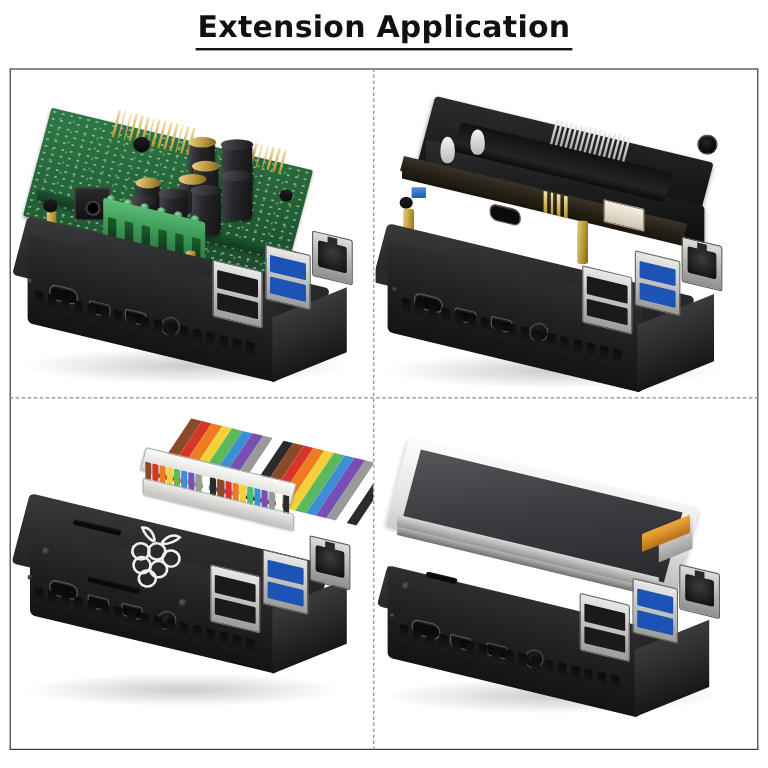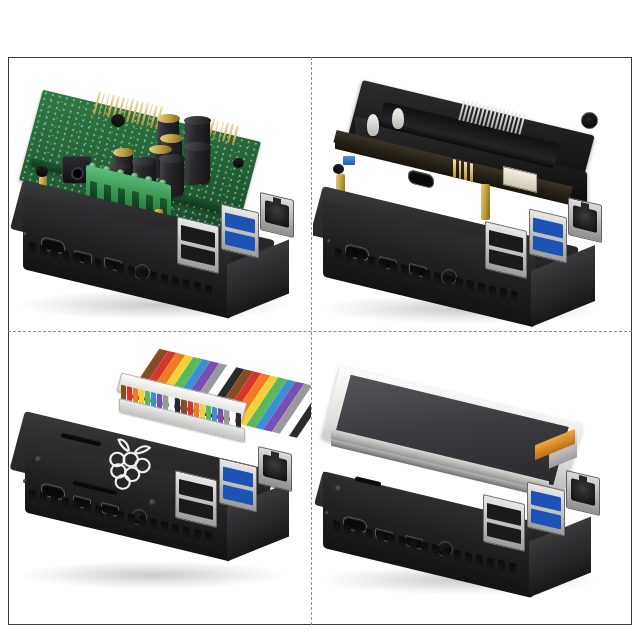--- a/index.html
+++ b/index.html
@@ -144,20 +144,23 @@
      background:linear-gradient(180deg,#f0a83c,#b9701a);}
 
   .shadow{position:absolute;border-radius:50%;
      background:radial-gradient(ellipse at 50% 50%,rgba(0,0,0,.20),rgba(0,0,0,0) 70%);}
 </style>
 </head>
 <body>
 
 <div class="page">
 
+  <div class="title-wrap">
+    <span class="title">Extension Application</span>
+  </div>
 
   <div class="frame"></div>
   <div class="vdiv"></div>
   <div class="hdiv"></div>
 
   <div class="cell" id="q-tl">
    <div class="scene">
 
     <div class="shadow" style="left:8px;top:232px;width:276px;height:30px;"></div>
 

